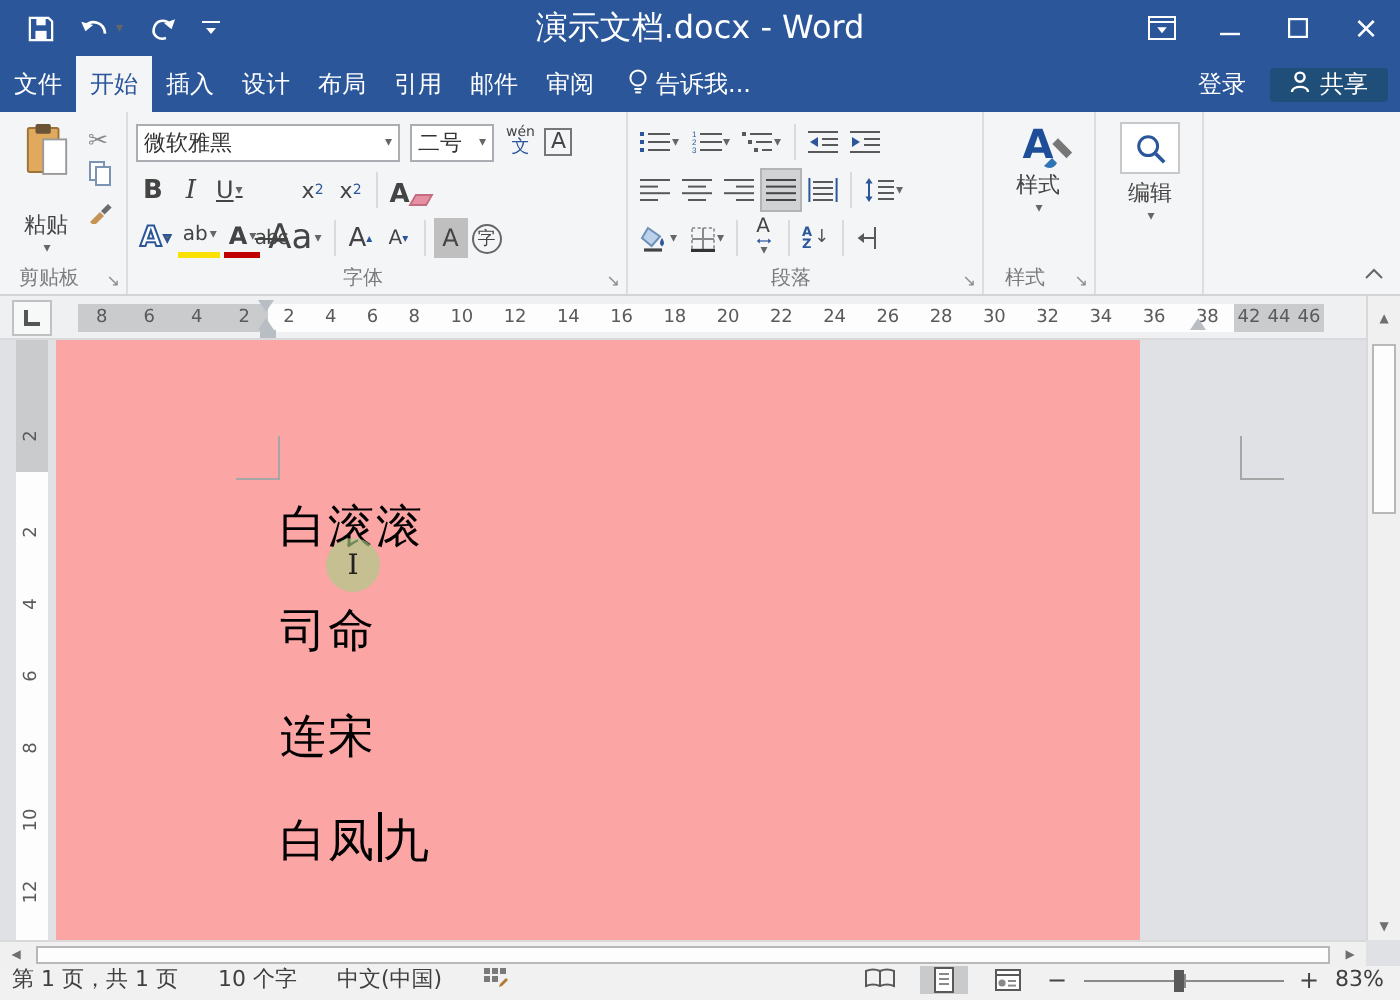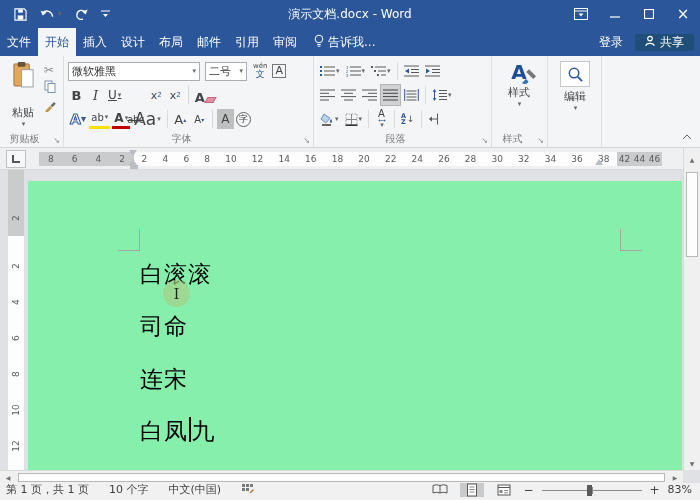--- a/index.html
+++ b/index.html
@@ -3,21 +3,21 @@
 <meta charset="utf-8">
 <style>
   *{box-sizing:border-box;margin:0;padding:0;}
   html,body{width:700px;height:500px;overflow:hidden;}
   body{font-family:"DejaVu Sans","Liberation Sans",sans-serif;background:#fff;font-size:12px;color:#333;}
 
   
   .titlebar{height:28px;background:#2b579a;display:flex;align-items:center;position:relative;color:#fff;}
   .qat{display:flex;align-items:center;gap:13px;padding-left:14px;}
   .qat .qbtn{display:inline-flex;align-items:center;gap:2px;cursor:default;}
-  .title{position:absolute;left:0;right:0;text-align:center;font-size:12px;pointer-events:none;}
+  .title{position:absolute;left:0;right:0;text-align:center;font-size:16px;pointer-events:none;}
   .win-controls{margin-left:auto;display:flex;align-items:center;height:100%;}
   .win-controls .wbtn{width:34px;height:100%;display:flex;align-items:center;justify-content:center;}
   .close-x{font-size:15px;line-height:1;}
 
   
   .tabbar{height:28px;background:#2b579a;display:flex;align-items:stretch;color:#fff;}
   .tab{padding:0 7px;display:flex;align-items:center;font-size:12px;white-space:nowrap;}
   .tab.active{background:#f4f5f7;color:#2b579a;}
   .tellme{display:flex;align-items:center;gap:4px;padding:0 10px;}
   .tab-right{margin-left:auto;display:flex;align-items:center;}
@@ -97,21 +97,21 @@
   .m-right{position:absolute;left:556px;top:7px;width:0;height:0;border-left:4.5px solid transparent;border-right:4.5px solid transparent;border-bottom:6px solid #b9bec4;}
   .ruler-up{position:absolute;right:0;top:0;width:17px;height:22px;background:#f0f0f0;border-left:1px solid #d9d9d9;display:flex;align-items:center;justify-content:center;font-size:6px;color:#6f6f6f;}
 
   
   .docarea{position:relative;height:313px;background:#dfe1e4;}
   .vruler{position:absolute;left:8px;top:0;bottom:13px;width:16px;font-size:9px;color:#5a5a5a;}
   .vseg{width:16px;overflow:hidden;}
   .vseg.gray{background:#c9cbcd;height:66px;display:flex;flex-direction:column;justify-content:flex-end;}
   .vseg.white{background:#fdfdfd;height:234px;padding-top:12px;}
   .vseg span{display:block;width:16px;height:36px;line-height:36px;text-align:center;transform:rotate(-90deg);}
-  .page{position:absolute;left:28px;top:11px;width:654px;bottom:13px;background:#86efac;}
+  .page{position:absolute;left:28px;top:0;width:542px;bottom:13px;background:#fca5a5;}
   .cmark{position:absolute;width:22px;height:22px;top:48px;}
   .cmark.tl{left:90px;border-right:1px solid #a6a6a6;border-bottom:1px solid #a6a6a6;}
   .cmark.tr{left:592px;border-left:1px solid #a6a6a6;border-bottom:1px solid #a6a6a6;}
   .dline{position:absolute;left:112px;font-size:23px;color:#000;letter-spacing:1px;white-space:nowrap;}
   .caret{display:inline-block;width:1.5px;height:25px;background:#000;vertical-align:-3px;margin:0 1px;}
   .cursor-ghost{position:absolute;left:135px;top:99px;width:27px;height:27px;border-radius:50%;background:rgba(167,205,134,.65);display:flex;align-items:center;justify-content:center;font-family:"DejaVu Serif",serif;font-size:14px;color:#222;}
 
   .vscroll{position:absolute;right:0;top:0;bottom:13px;width:17px;background:#f0f0f1;border-left:1px solid #d9d9d9;}
   .vthumb{position:absolute;left:2px;right:2px;top:2px;height:85px;background:#fdfdfd;border:1px solid #b8b8b8;}
   .varrow{position:absolute;left:0;right:0;text-align:center;font-size:6px;color:#6f6f6f;}
@@ -183,22 +183,22 @@
     <span class="wbtn close-x">×</span>
   </div>
 </div>
 
 <div class="tabbar">
   <div class="tab">文件</div>
   <div class="tab active">开始</div>
   <div class="tab">插入</div>
   <div class="tab">设计</div>
   <div class="tab">布局</div>
+  <div class="tab">引用</div>
   <div class="tab">邮件</div>
-  <div class="tab">引用</div>
   <div class="tab">审阅</div>
   <div class="tellme">
     <span>
       <svg width="10" height="14" viewBox="0 0 10 14">
           <circle cx="5" cy="5" r="3.8" fill="none" stroke="#fff"></circle>
           <line x1="3.2" y1="10.5" x2="6.8" y2="10.5" stroke="#fff"></line>
           <line x1="3.6" y1="12.2" x2="6.4" y2="12.2" stroke="#fff"></line>
         </svg>
     </span>
     <span>告诉我...</span>

